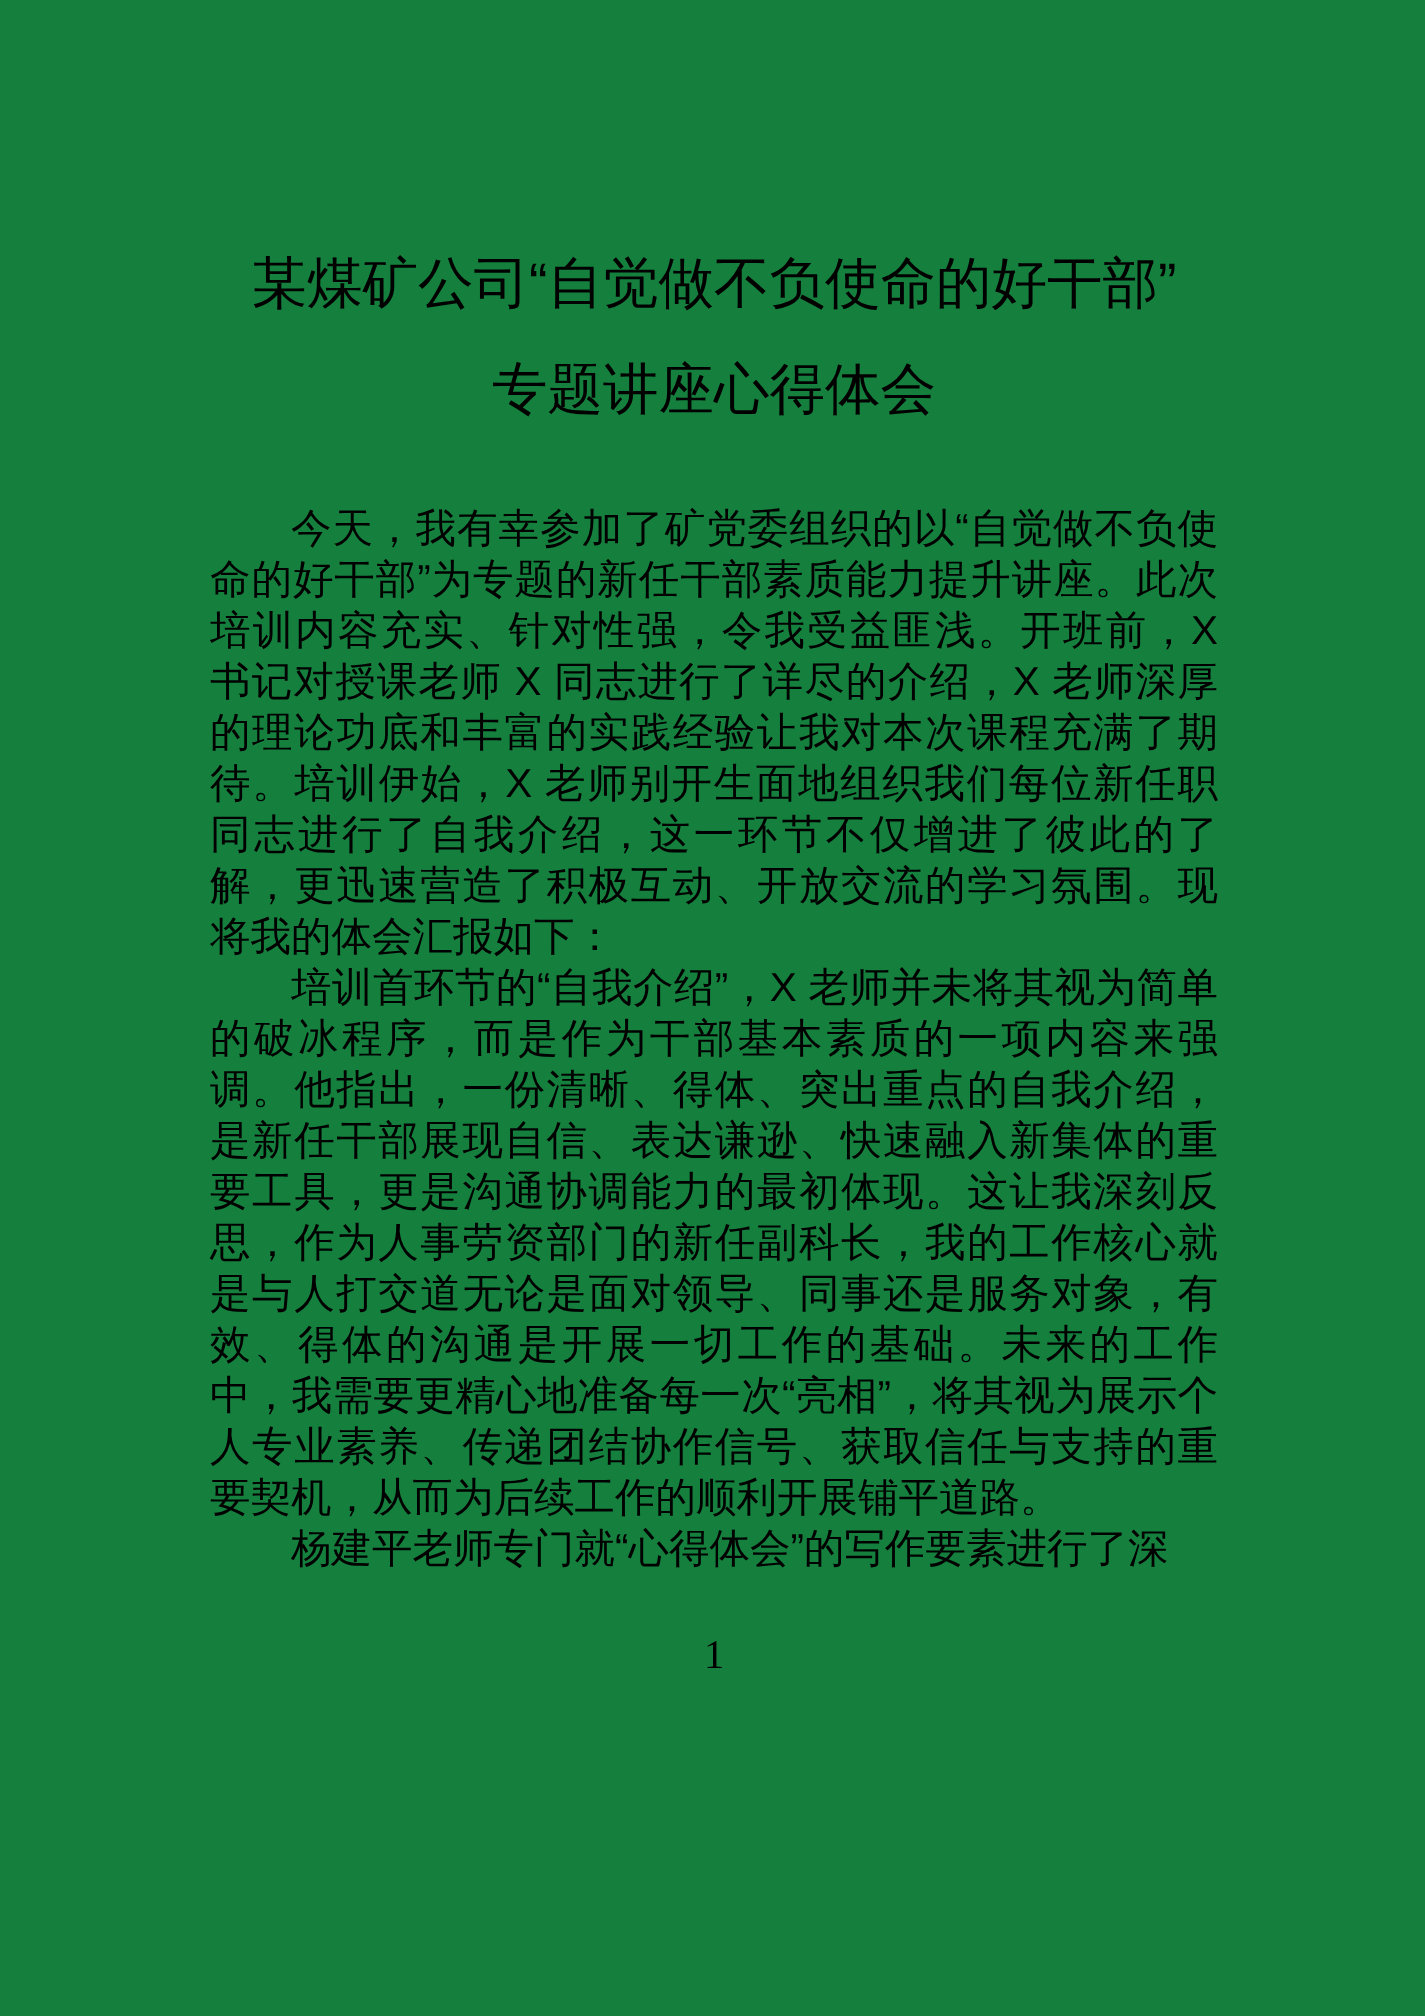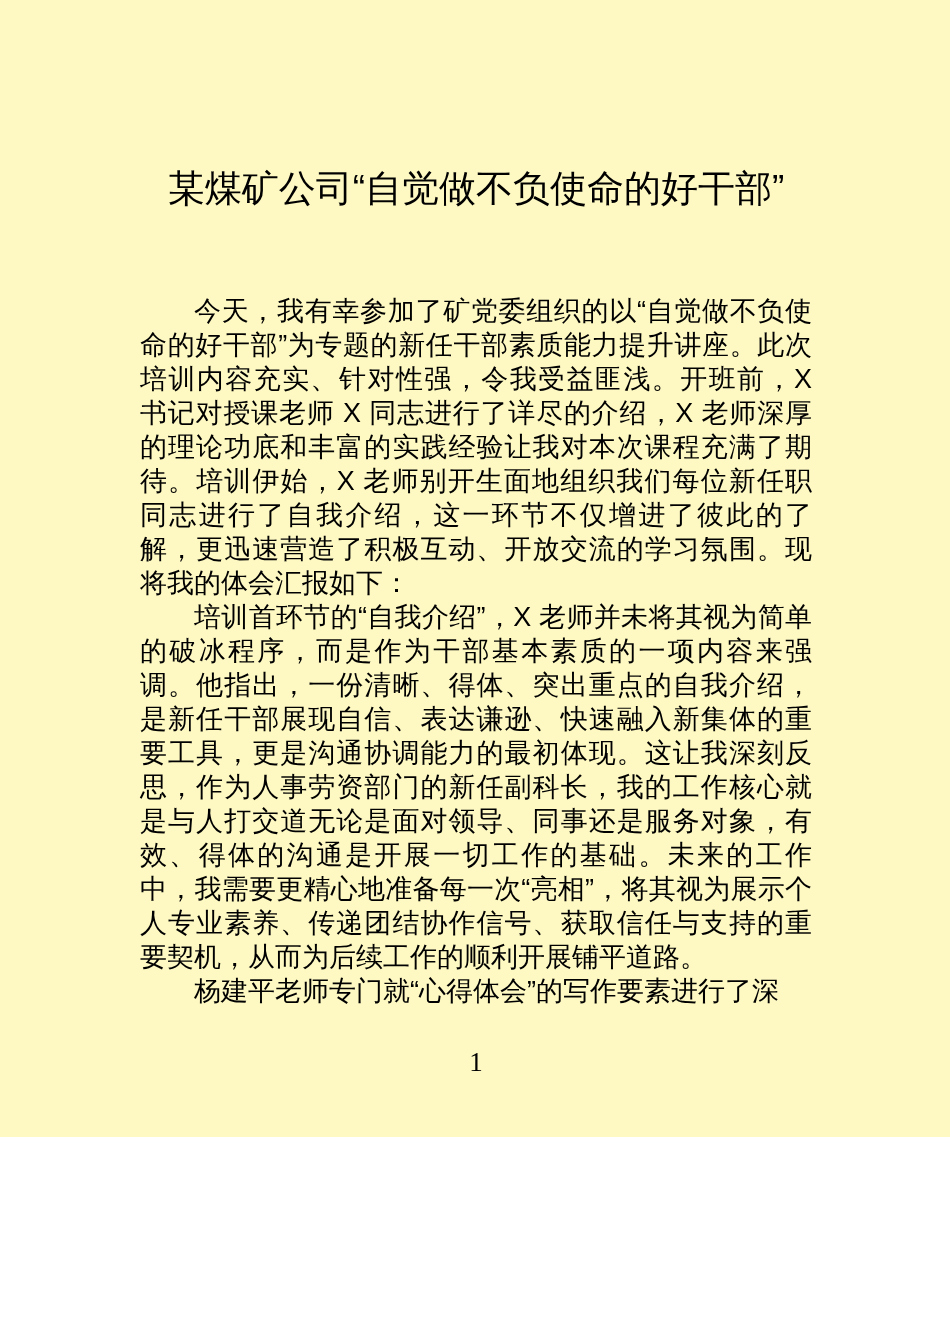--- a/index.html
+++ b/index.html
@@ -3,23 +3,23 @@
 <meta charset="utf-8">
 <style>
   html, body {
     margin: 0;
     padding: 0;
     background: #ffffff;
   }
   .page {
     position: relative;
     width: 950px;
-    height: 1137px;
+    height: 1344px;
     margin: 0 auto;
-    background: #fef9c3;
+    background: #15803d;
     color: #000000;
     font-family: "Liberation Sans", "DejaVu Sans", sans-serif;
     overflow: hidden;
     box-sizing: border-box;
     padding: 0 138px 0 140px;
   }
   .doc-title {
     margin: 166px 0 0 0;
     font-size: 37px;
     font-weight: normal;
@@ -28,21 +28,21 @@
   }
   .title-line {
     display: block;
     line-height: 46px;
     white-space: nowrap;
   }
   .title-line + .title-line {
     margin-top: 25px;
   }
   .doc-body {
-    margin-top: 82px;
+    margin-top: 52px;
   }
   .doc-para, .doc-heading {
     margin: 0;
     font-size: 27px;
     line-height: 34px;
     text-align: justify;
     text-justify: inter-ideograph;
     text-indent: 2em;
     font-weight: normal;
     color: #000000;
@@ -56,20 +56,21 @@
     line-height: 32px;
     color: #000000;
   }
 </style>
 </head>
 <body>
 
 <div class="page">
   <h1 class="doc-title">
     <span class="title-line">某煤矿公司“自觉做不负使命的好干部”</span>
+    <span class="title-line">专题讲座心得体会</span>
   </h1>
 
   <div class="doc-body">
       <p class="doc-para">今天，我有幸参加了矿党委组织的以“自觉做不负使命的好干部”为专题的新任干部素质能力提升讲座。此次培训内容充实、针对性强，令我受益匪浅。开班前，X 书记对授课老师 X 同志进行了详尽的介绍，X 老师深厚的理论功底和丰富的实践经验让我对本次课程充满了期待。培训伊始，X 老师别开生面地组织我们每位新任职同志进行了自我介绍，这一环节不仅增进了彼此的了解，更迅速营造了积极互动、开放交流的学习氛围。现将我的体会汇报如下：</p>
       <p class="doc-para">培训首环节的“自我介绍”，X 老师并未将其视为简单的破冰程序，而是作为干部基本素质的一项内容来强调。他指出，一份清晰、得体、突出重点的自我介绍，是新任干部展现自信、表达谦逊、快速融入新集体的重要工具，更是沟通协调能力的最初体现。这让我深刻反思，作为人事劳资部门的新任副科长，我的工作核心就是与人打交道无论是面对领导、同事还是服务对象，有效、得体的沟通是开展一切工作的基础。未来的工作中，我需要更精心地准备每一次“亮相”，将其视为展示个人专业素养、传递团结协作信号、获取信任与支持的重要契机，从而为后续工作的顺利开展铺平道路。</p>
       <p class="doc-para">杨建平老师专门就“心得体会”的写作要素进行了深</p>
     </div>
 
   <div class="page-number">1</div>
 </div>

